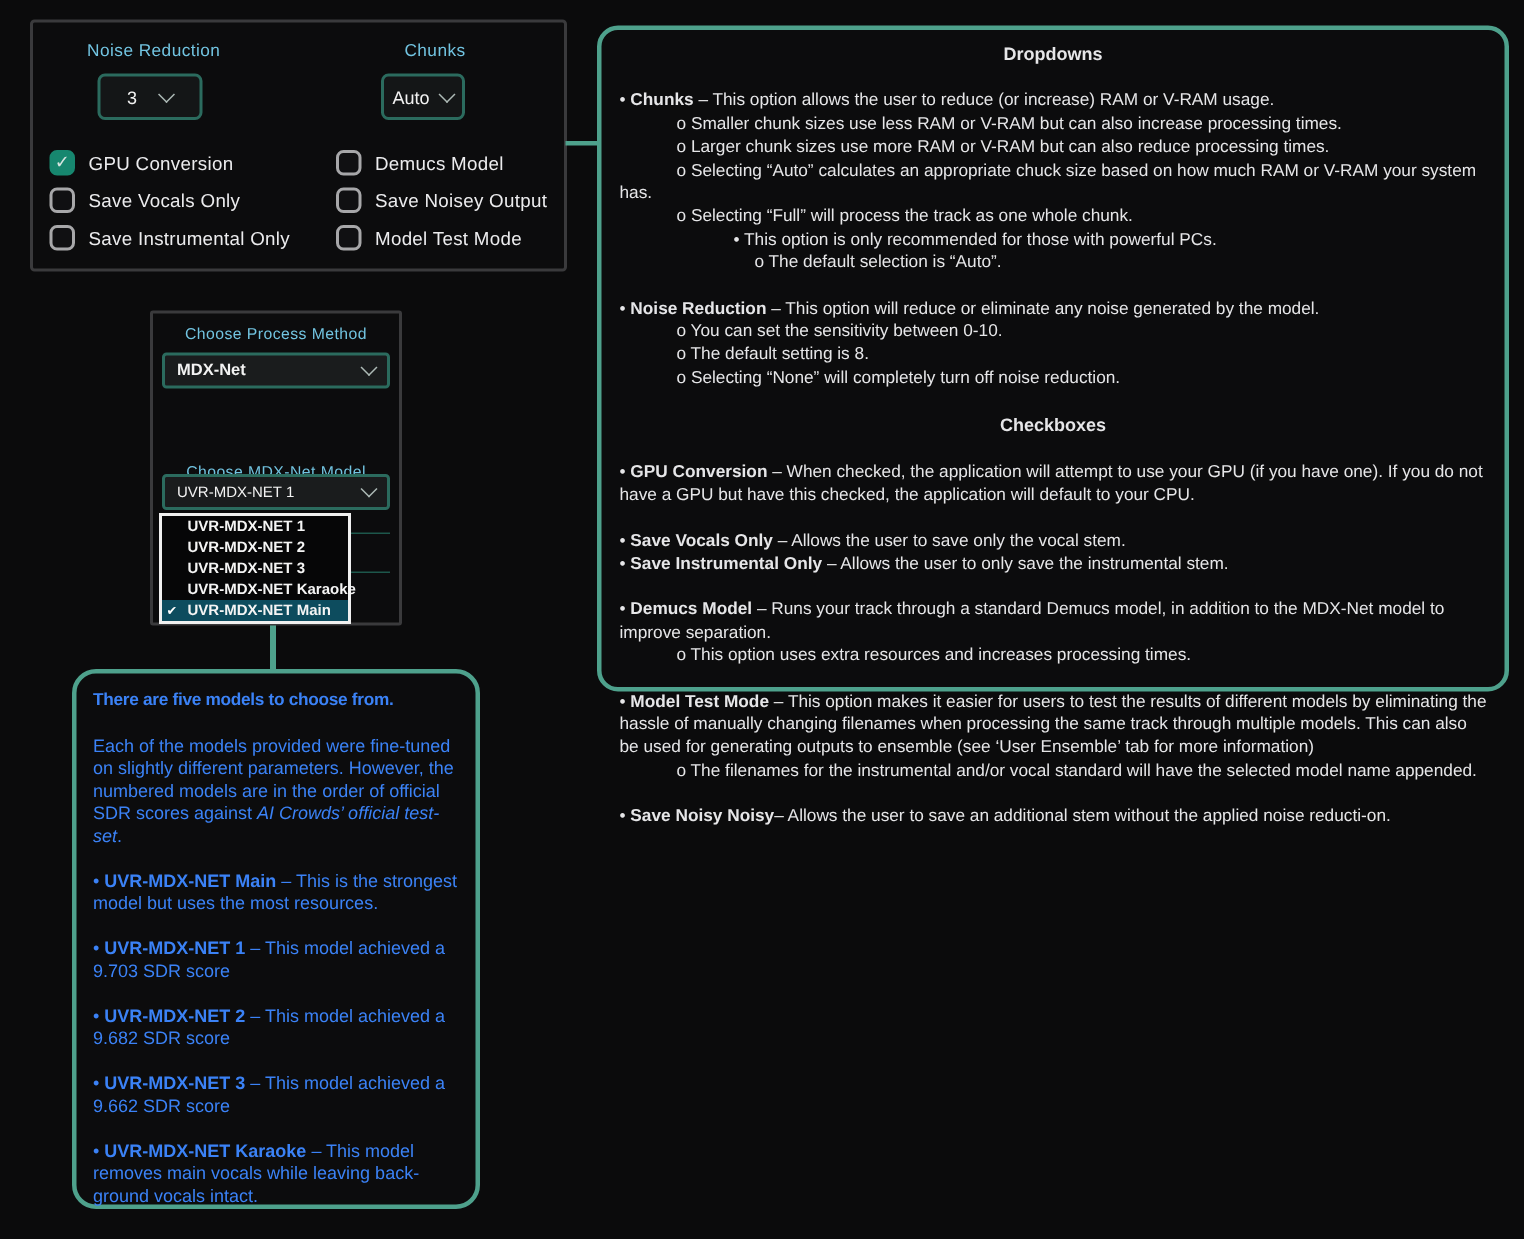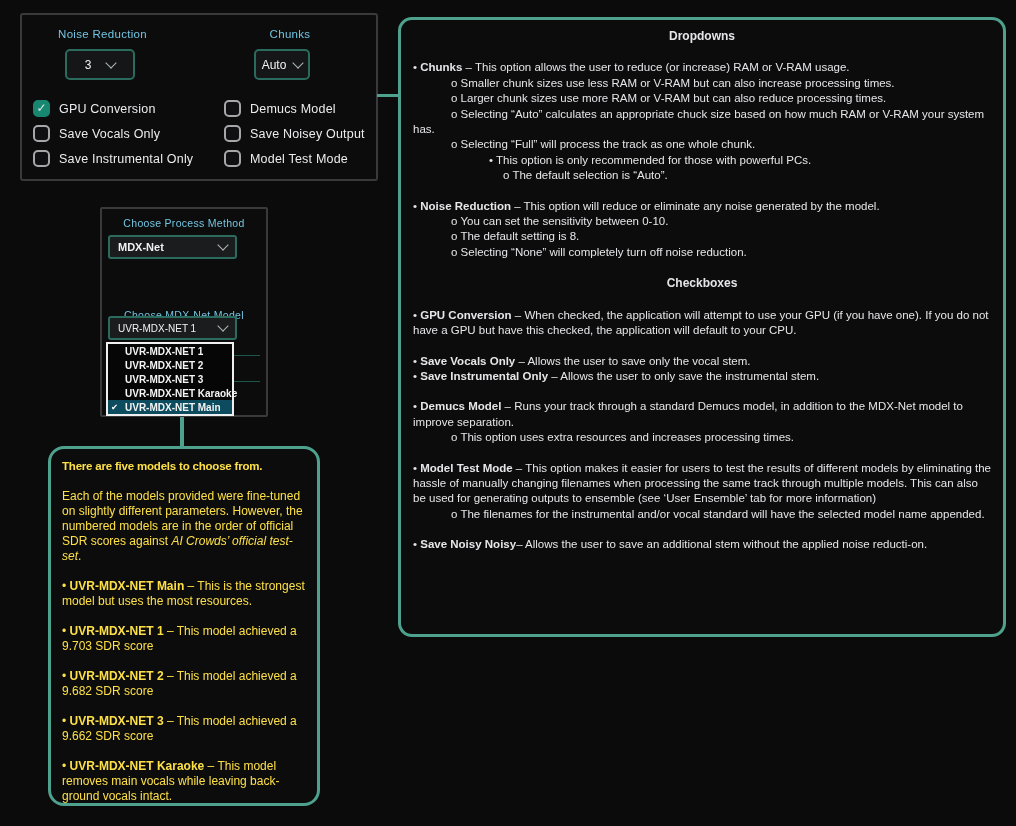--- a/index.html
+++ b/index.html
@@ -33,43 +33,43 @@
   .connector-h{position:absolute;left:377px;top:94px;width:23px;height:3px;background:#4ea18c;}
   .connector-v{position:absolute;left:180px;top:416px;width:4px;height:31px;background:#4ea18c;}
 
   
   .process-panel{position:absolute;left:100px;top:207px;width:168px;height:210px;
     border:2px solid #3a3a3c;border-radius:2px;box-sizing:border-box;background:#0c0c0d;}
   .pp-label{position:absolute;left:0;width:100%;text-align:center;font-size:10.5px;
     color:#72c4e1;letter-spacing:.3px;}
   .pp-label.method{top:8px;}
   .pp-label.model{top:100px;}
-  .select-md{position:absolute;left:6px;width:129px;height:24px;box-sizing:border-box;
+  .select-md{position:absolute;left:6px;width:152px;height:24px;box-sizing:border-box;
     background:#1a1c1d;border:2px solid #2b6b5e;border-radius:3px;display:flex;align-items:center;
     justify-content:space-between;padding:0 8px;color:#f2f2f2;cursor:default;}
   .select-method{top:26px;font-size:11px;font-weight:bold;}
   .select-model{top:107px;font-size:10px;}
   .sep-line{position:absolute;left:6px;width:152px;height:1px;background:#1d574b;z-index:1;}
   .sep-1{top:146px;} .sep-2{top:172px;}
   .option-list{position:absolute;left:4px;top:133px;width:128px;box-sizing:border-box;
     background:#060607;border:2px solid #f0f0f0;z-index:2;}
   .opt{position:relative;height:14px;display:flex;align-items:center;padding-left:17px;
     font-size:10px;font-weight:bold;color:#f4f4f4;white-space:nowrap;}
   .opt.selected{background:#0d4c5e;}
   .opt .optck{position:absolute;left:3px;font-size:8.5px;font-weight:normal;color:#ffffff;}
 
   
   .models-panel{position:absolute;left:48px;top:446px;width:272px;height:360px;
     border:3px solid #4ea18c;border-radius:16px;box-sizing:border-box;background:#0c0c0d;
-    padding:10px 11px;font-size:12px;line-height:15px;color:#fde047;}
+    padding:10px 11px;font-size:12px;line-height:15px;color:#3b82f6;}
   .models-panel .para{margin:0;}
   .models-panel .para.first b{font-size:11.5px;letter-spacing:-0.2px;}
 
   
-  .help-panel{position:absolute;left:398px;top:17px;width:608px;height:620px;
+  .help-panel{position:absolute;left:398px;top:17px;width:608px;height:444px;
     border:3px solid #4ea18c;border-radius:14px;box-sizing:border-box;background:#0c0c0d;
     padding:9px 12px;font-size:11.5px;line-height:15.4px;color:#e6e6e8;}
   .help-title{text-align:center;font-weight:bold;font-size:12px;margin:0 0 16px 0;}
   .help-title.second{margin-top:16px;}
   .para{margin:0;}
   .para b{font-weight:bold;}
   .para i{font-style:italic;}
 </style>
 </head>
 <body>

